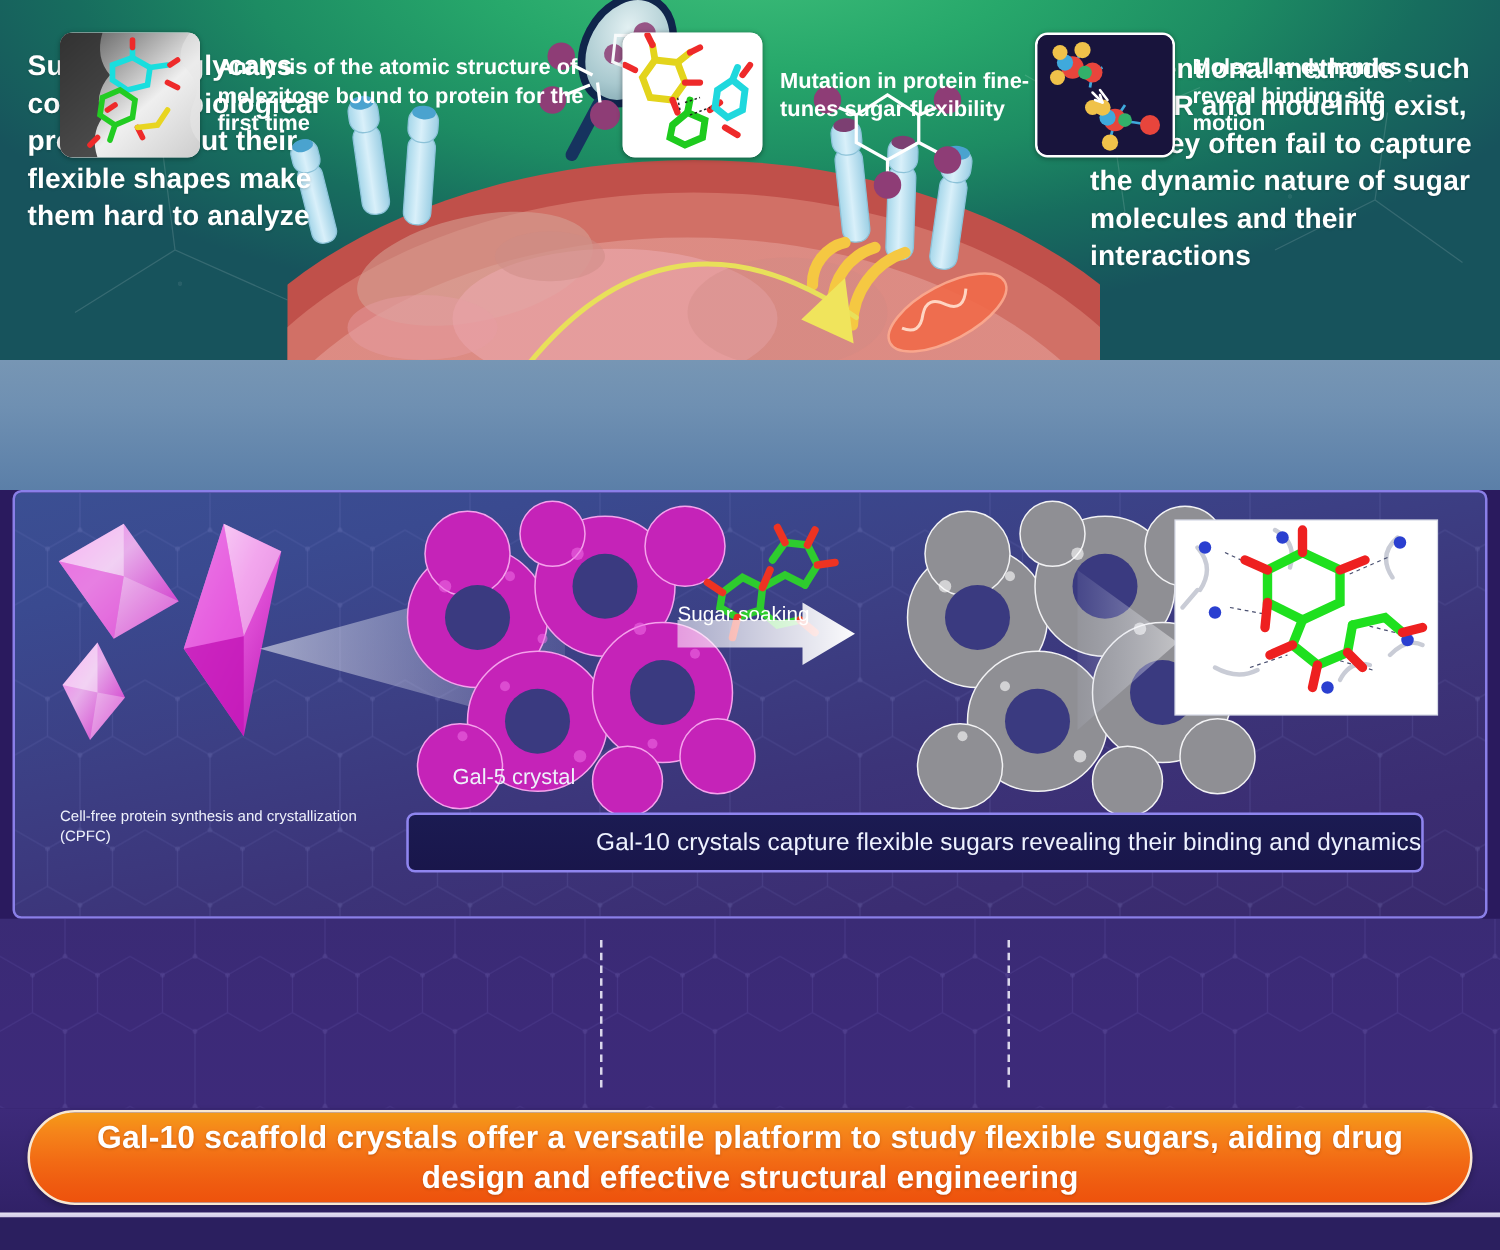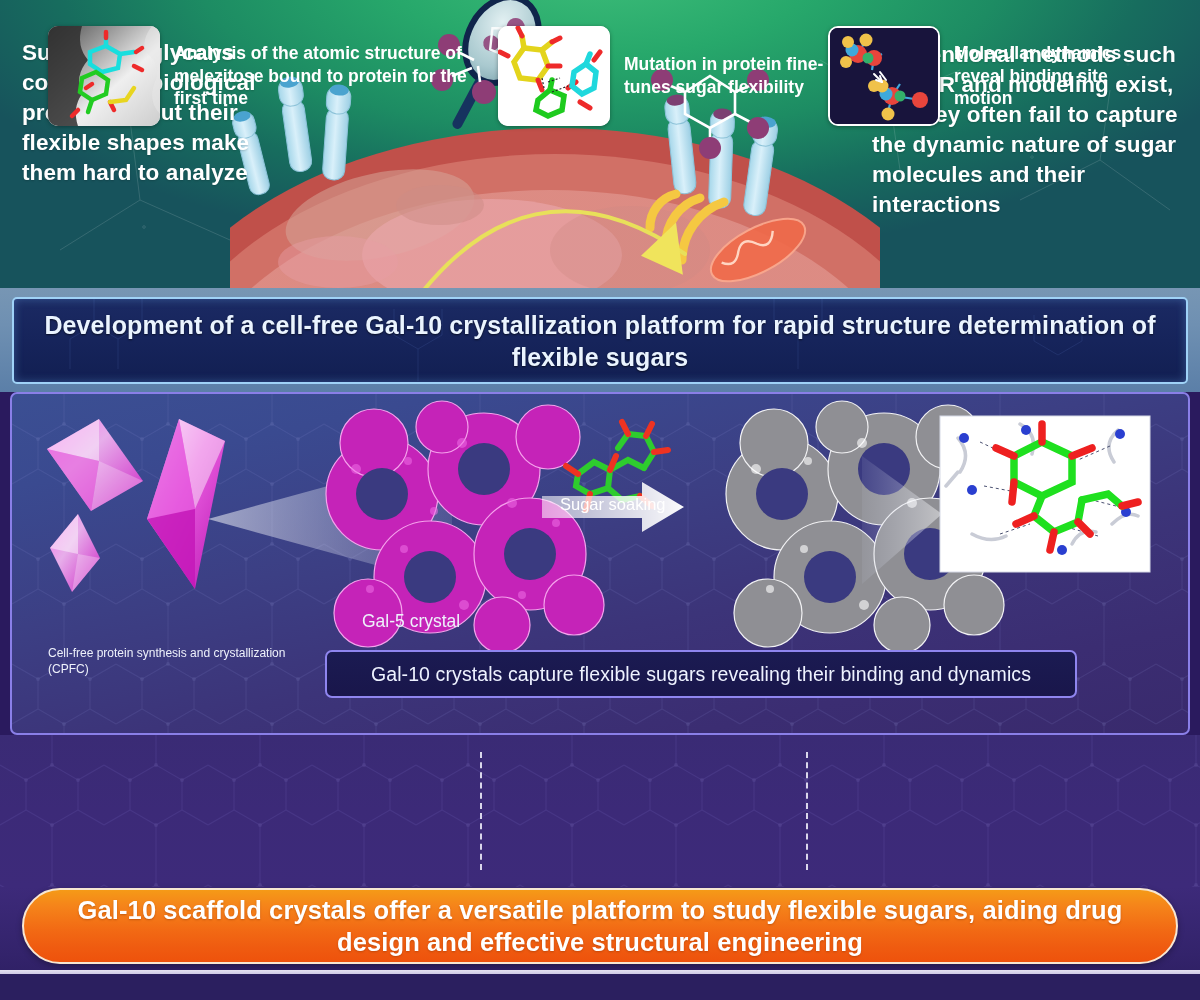--- a/index.html
+++ b/index.html
@@ -92,29 +92,29 @@
 
   .lbl-cpfc {
     position: absolute; left: 48px; top: 645px; width: 270px;
     color: #eef1fb; font-size: 12px; line-height: 1.35; text-align: left;
   }
   .lbl-gal10 {
     position: absolute; left: 362px; top: 611px;
     color: #eef1fb; font-size: 17.5px;
   }
   .lbl-soaking {
-    position: absolute; left: 560px; top: 483px;
-    color: #ffffff; font-size: 16.5px; margin-top: 12px;
+    position: absolute; left: 542px; top: 483px;
+    color: #ffffff; font-size: 16.5px;
   }
   .callout {
-    position: absolute; left: 325px; top: 650px; width: 752px; height: 48px;
+    position: absolute; left: 325px; top: 650px; width: 814px; height: 48px;
     background: linear-gradient(180deg, #1b1b52 0%, #19164b 100%);
     border: 2px solid #8f85ef;
     border-radius: 7px;
-    display: flex; align-items: center; justify-content: center;
+    display: flex; align-items: center; justify-content: flex-end;
   }
   .callout span {
     color: #eef2ff; font-size: 19.5px; letter-spacing: .1px;
   }
 
   
   .features {
     position: absolute; left: 0; top: 735px; width: 1200px; height: 152px;
     background: linear-gradient(180deg, #3a2b75 0%, #3c2a78 50%, #3d2a7a 100%);
     overflow: hidden;
@@ -300,31 +300,20 @@
           </g>
         </g>
       </svg>
     </div>
 
     <div class="txt-left">Sugars like glycans control key biological processes, but their flexible shapes make them hard to analyze</div>
     <div class="txt-right">Conventional methods such as NMR and modeling exist, but they often fail to capture the dynamic nature of sugar molecules and their interactions</div>
   </div>
 
   <div class="title-strip"></div>
-  <div class="title-box">
-    <svg class="hexbg" width="1176" height="87">
-      <g stroke="#7fa8ff" stroke-width="1" fill="none" opacity=".5">
-        <path d="M80,0 L80,26 L104,40 L128,26 L128,0 M104,40 L104,70 M80,26 L56,40 L56,70"></path>
-        <path d="M380,10 L380,36 L404,50 L428,36 L428,10 M404,50 L404,82"></path>
-        <path d="M760,0 L760,24 L784,38 L808,24 L808,0 M784,38 L784,70"></path>
-        <path d="M1020,16 L1020,42 L1044,56 L1068,42 L1068,16"></path>
-      </g>
-    </svg>
-    <div class="title-text">Development of a cell-free Gal-10 crystallization platform for rapid structure determination of flexible sugars</div>
-  </div>
 
   <div class="mid-panel">
     <svg class="hexbg" width="1180" height="343">
       <defs>
         <pattern id="hexp" width="104" height="120" patternUnits="userSpaceOnUse">
           <g stroke="#8e92d8" stroke-width="1.1" fill="none" opacity=".35">
             <path d="M52,0 L52,30 L78,45 L78,75 L52,90 L52,120 M78,45 L104,30 M78,75 L104,90 M52,30 L26,45 L26,75 L52,90 M26,45 L0,30 M26,75 L0,90"></path>
           </g>
           <g fill="#a8abe8" opacity=".3">
             <circle cx="52" cy="30" r="2"></circle>

